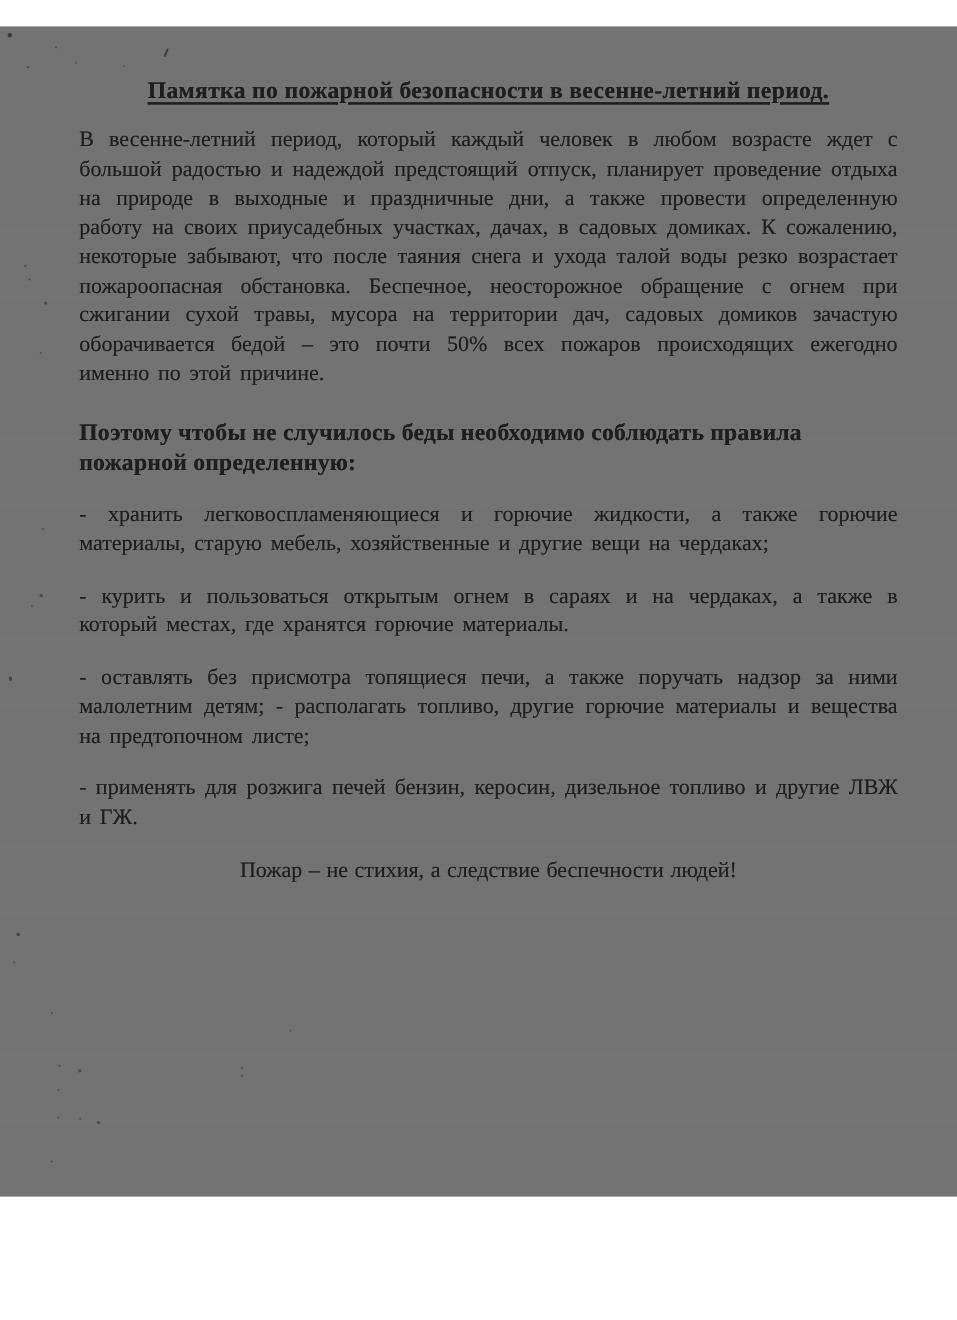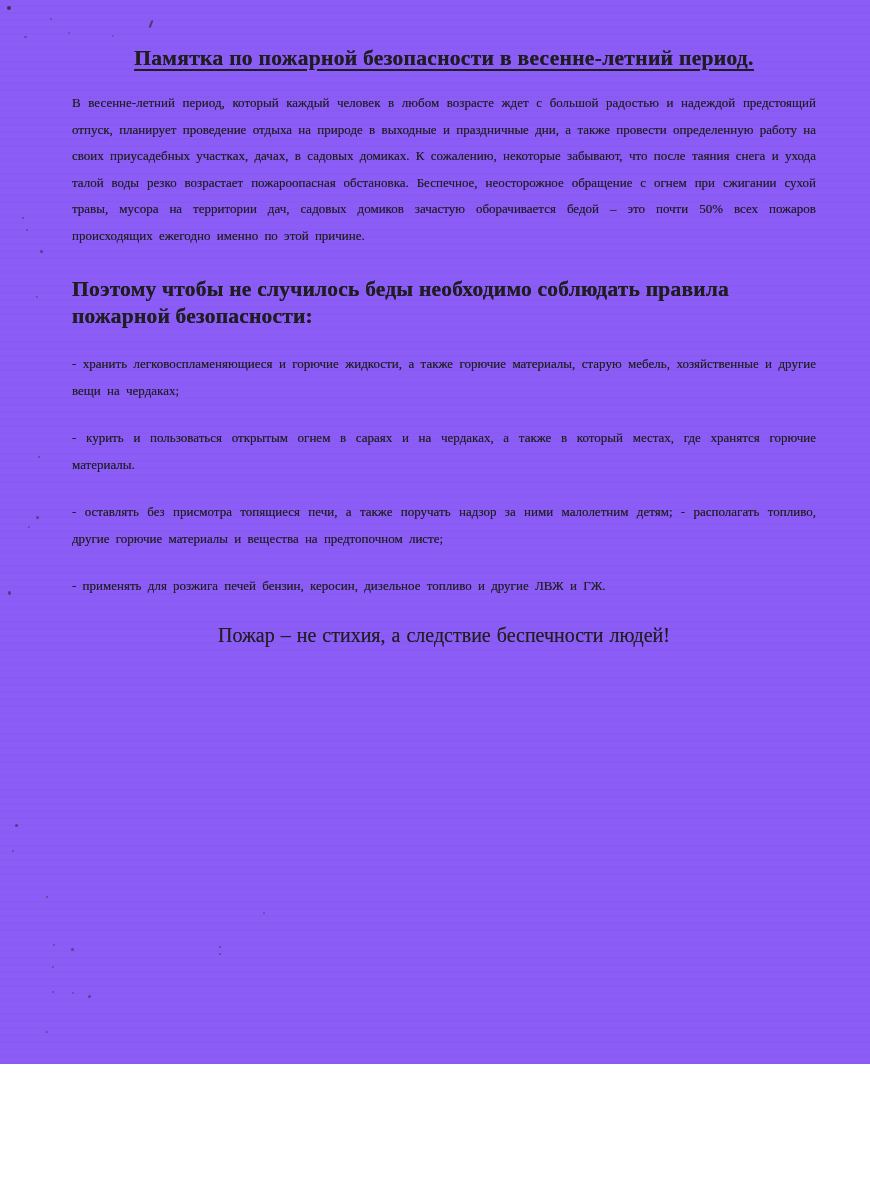--- a/index.html
+++ b/index.html
@@ -1,23 +1,24 @@
 <!DOCTYPE html>
 <html lang="ru"><head>
 <meta charset="utf-8">
 <style>
   html, body { margin: 0; padding: 0; background: #ffffff; }
   .page {
     position: relative;
     width: 870px;
     height: 1064px;
-    background: #8b5cf6;
+    background: #737373;
     font-family: "Liberation Serif", serif;
     color: #1e1e1e;
     overflow: hidden;
+    margin-top: 24px;
   }
   
   .page::before {
     content: "";
     position: absolute;
     inset: 0;
     background: repeating-linear-gradient(
       0deg,
       rgba(0,0,0,0.012) 0 2px,
       rgba(0,0,0,0) 2px 7px
@@ -38,21 +39,21 @@
     letter-spacing: 0.3px;
     text-shadow: 0 0 0.6px rgba(10,10,10,0.7);
   }
   .title .u {
     text-decoration: underline;
     text-decoration-thickness: 2px;
     text-underline-offset: 4px;
   }
   .body-para {
     margin: 21px 0 0 0;
-    font-size: 13px;
+    font-size: 20px;
     line-height: 26.5px;
     text-align: justify;
     word-spacing: 3px;
     text-shadow: 0 0 0.5px rgba(25,25,25,0.55);
   }
   .intro { margin-top: 19px; }
   .subtitle {
     margin: 27px 0 0 0;
     font-size: 21.5px;
     font-weight: bold;
@@ -83,21 +84,21 @@
 
 <div class="page">
   <div class="content">
 
     <h1 class="title"><span class="u">Памятка по пожарной безопасности в весенне-летний период.</span></h1>
 
     <p class="body-para intro">В весенне-летний период, который каждый человек в любом возрасте ждет с большой радостью и надеждой предстоящий отпуск, планирует проведение отдыха на природе в выходные и праздничные дни, а также провести определенную работу на своих приусадебных участках, дачах, в садовых домиках. К сожалению, некоторые забывают, что после таяния снега и ухода талой воды резко возрастает пожароопасная обстановка. Беспечное, неосторожное обращение с огнем при сжигании сухой травы, мусора на территории дач, садовых домиков зачастую оборачивается бедой – это почти 50% всех пожаров происходящих ежегодно именно по этой причине.</p>
 
     <h2 class="subtitle">
       <span class="subtitle-line">Поэтому чтобы не случилось беды необходимо соблюдать правила</span>
-      <span class="subtitle-line">пожарной безопасности:</span>
+      <span class="subtitle-line">пожарной определенную:</span>
     </h2>
 
 
     <p class="body-para rule">- хранить легковоспламеняющиеся и горючие жидкости, а также горючие материалы, старую мебель, хозяйственные и другие вещи на чердаках;</p>
 
 
     <p class="body-para rule">- курить и пользоваться открытым огнем в сараях и на чердаках, а также в который местах, где хранятся горючие материалы.</p>
 
     <p class="body-para rule">- оставлять без присмотра топящиеся печи, а также поручать надзор за ними малолетним детям; - располагать топливо, другие горючие материалы и вещества на предтопочном листе;</p>
 

